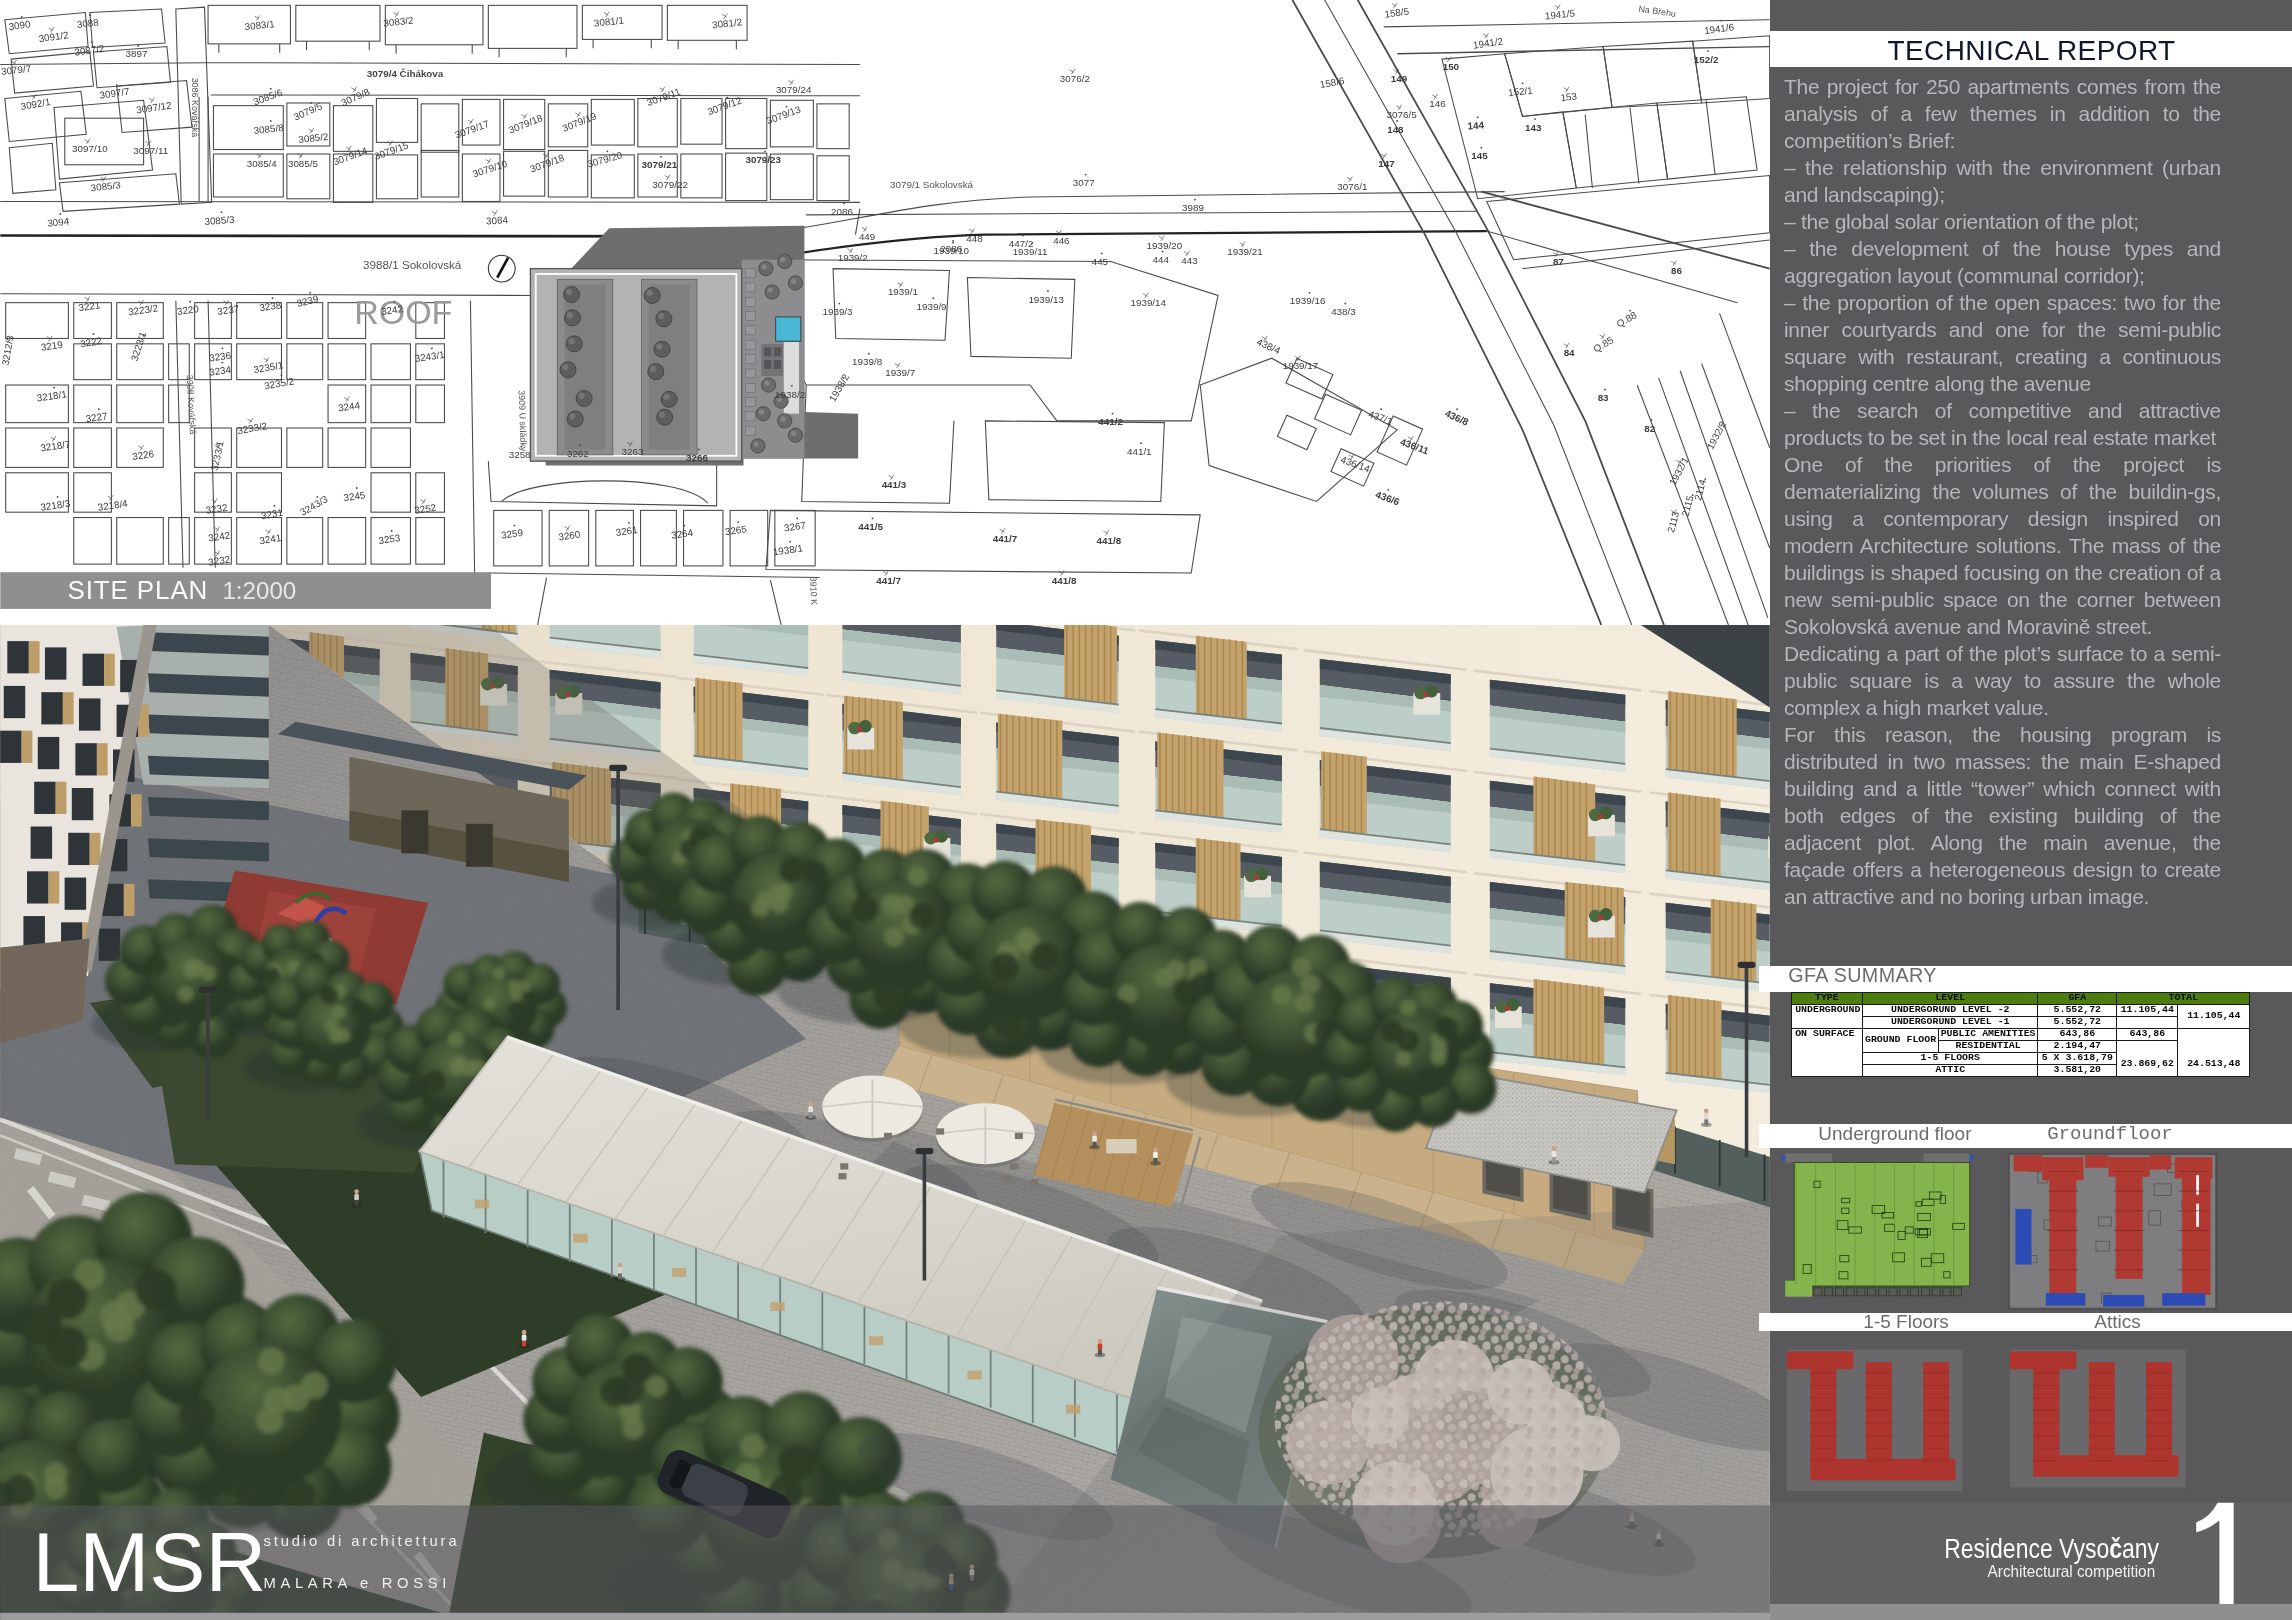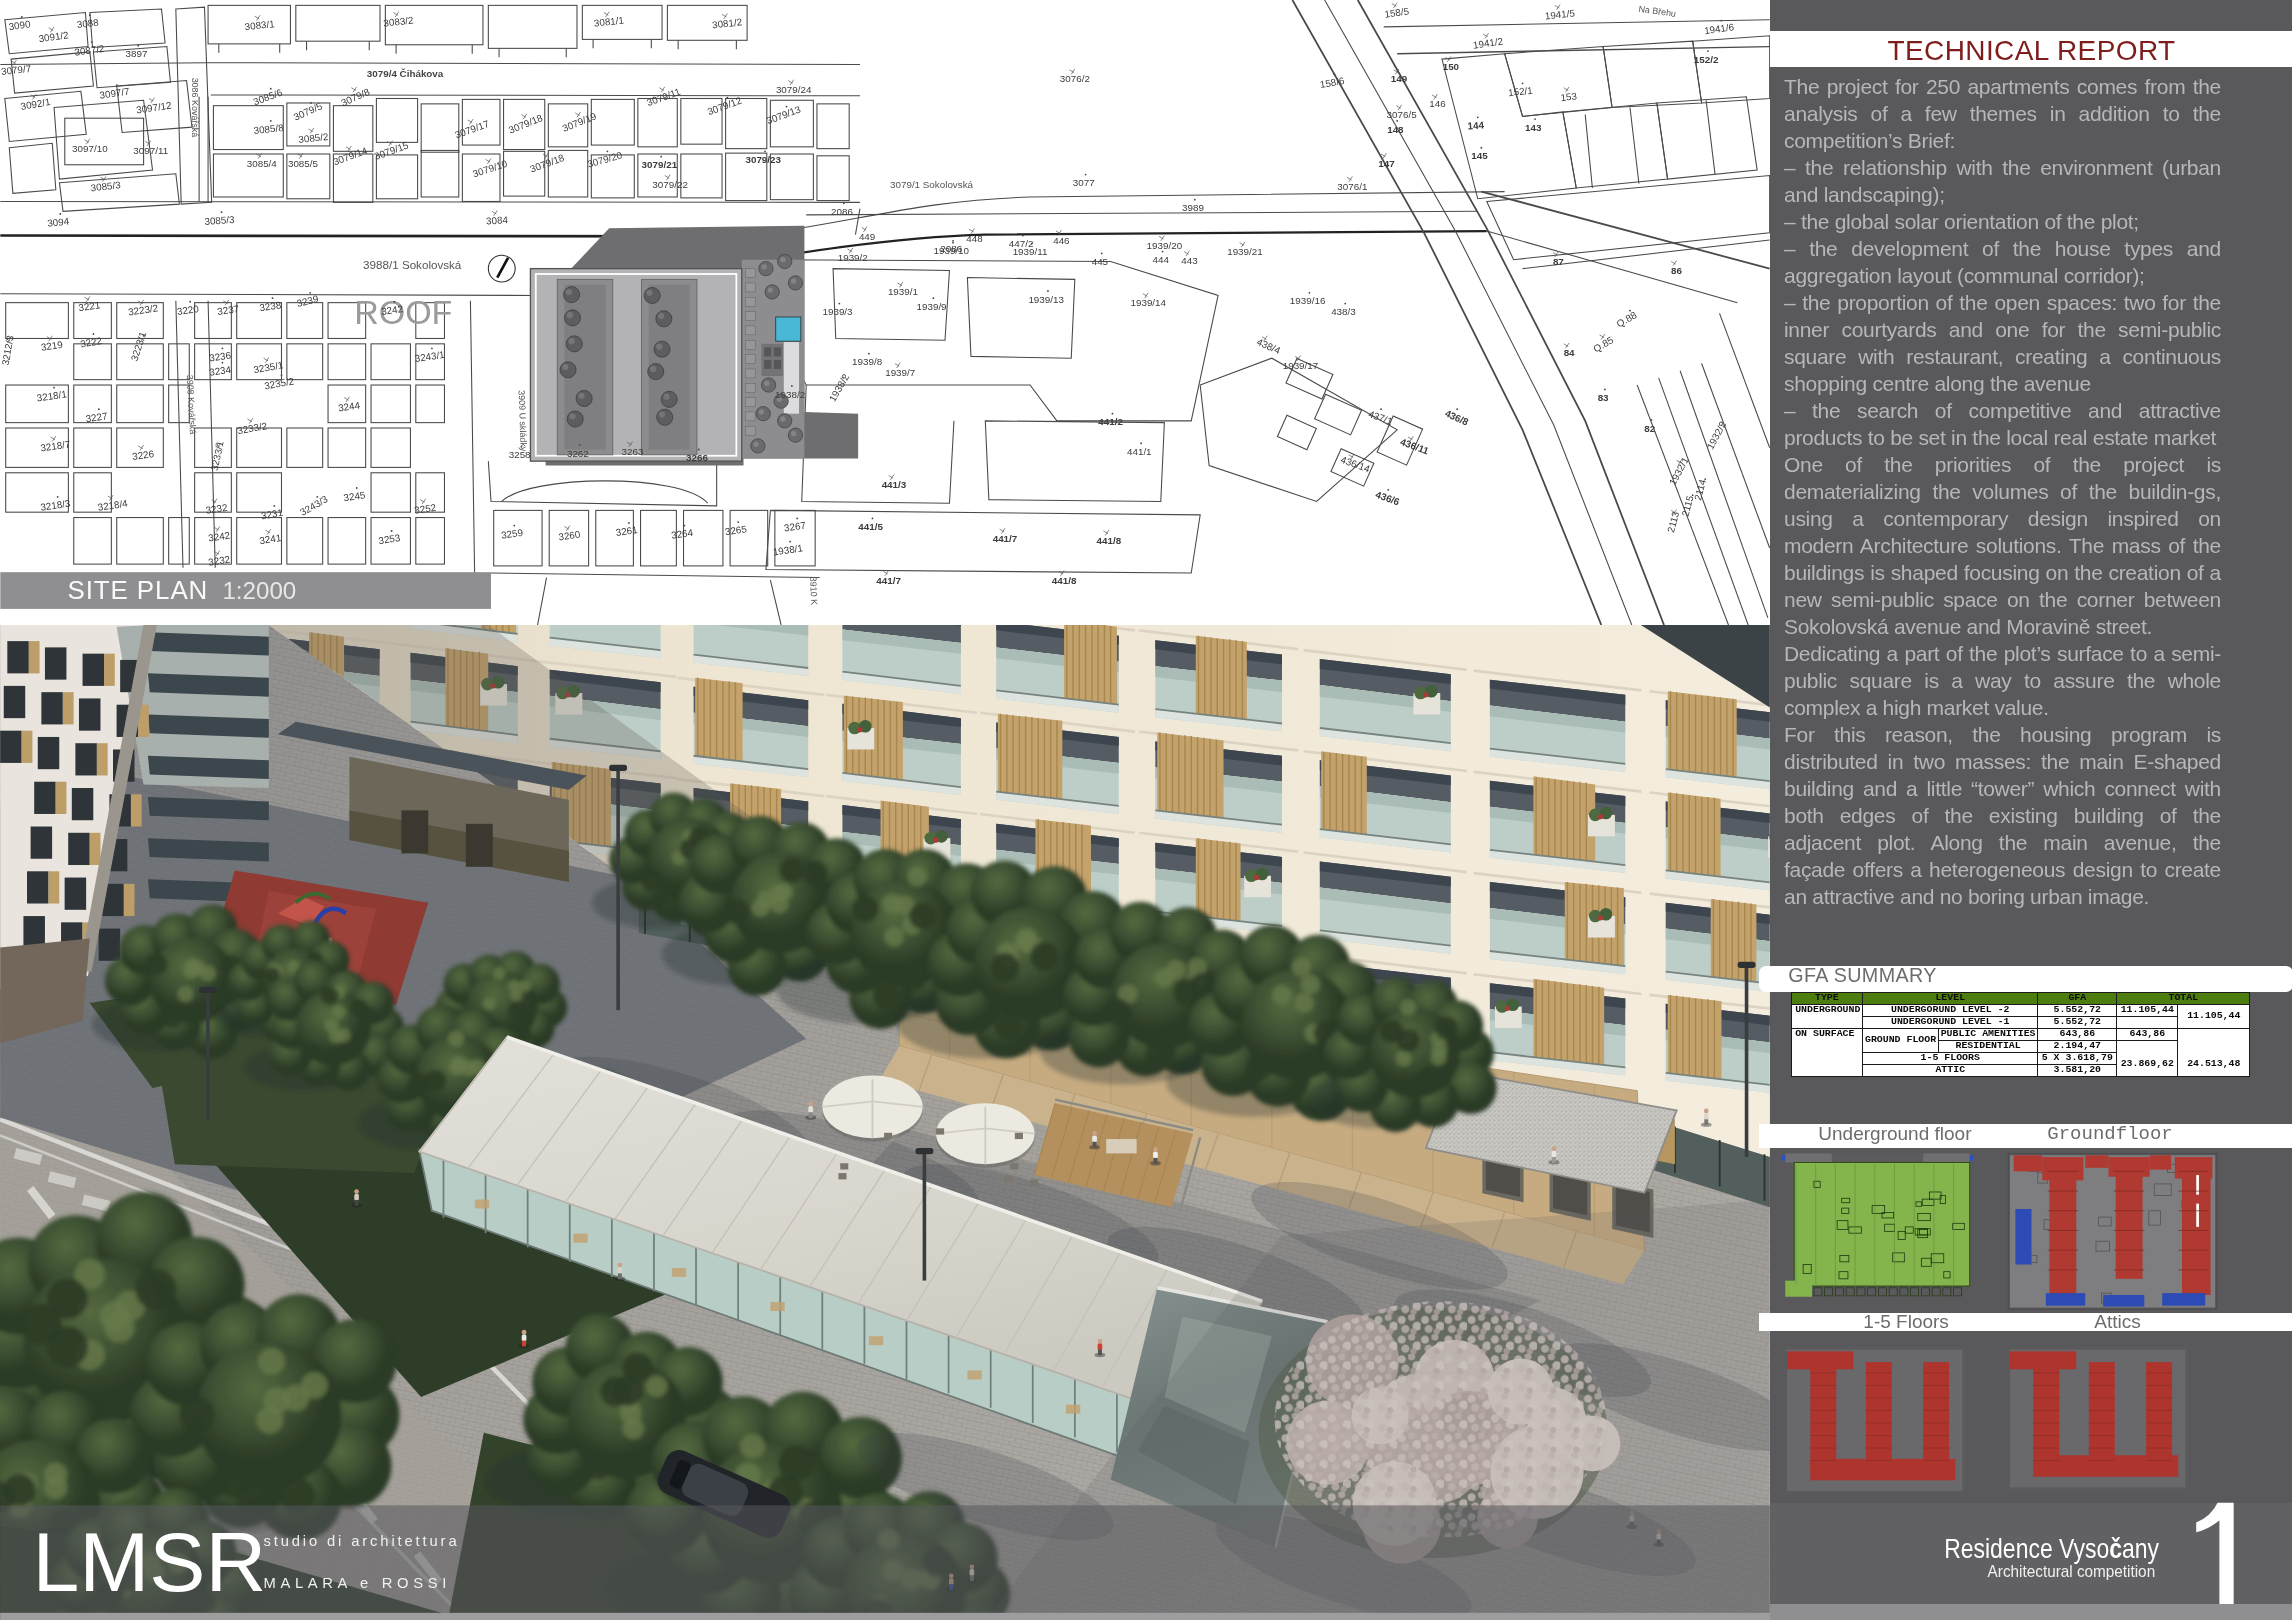--- a/index.html
+++ b/index.html
@@ -1959,26 +1959,26 @@
       <rect x="0" y="983" width="1976" height="121" fill="rgba(88,88,92,0.55)"></rect>
       <text x="36" y="1079" font-size="94" fill="#ffffff" font-weight="400" letter-spacing="0" style="font-family:'Liberation Sans',sans-serif">LMSR</text>
       <text x="294" y="1028" font-size="16.5" fill="#f0f0f0" letter-spacing="3.2">studio di architettura</text>
       <text x="294" y="1075" font-size="16.5" fill="#f0f0f0" letter-spacing="5.2">MALARA e ROSSI</text>
       <rect x="0" y="1103" width="1976" height="8" fill="#9d9d9f"></rect>
     </svg>
 
   <div id="panel">
 
     <div class="wbar" style="left:0;top:31px;width:523px;height:36px;">
-      <div class="bartxt" style="text-align:center;font-size:28px;letter-spacing:0.4px;margin-top:3.6px;color:#7f1d1d;">TECHNICAL REPORT</div>
+      <div class="bartxt" style="text-align:center;font-size:28px;letter-spacing:0.4px;margin-top:3.6px;color:#0f172a;">TECHNICAL REPORT</div>
     </div>
 
     <div id="report">The project for 250 apartments comes from the analysis of a few themes in addition to the competition’s Brief:<br>– the relationship with the environment (urban and landscaping);<br>– the global solar orientation of the plot;<br>– the development of the house types and aggregation layout (communal corridor);<br>– the proportion of the open spaces: two for the inner courtyards and one for the semi-public square with restaurant, creating a continuous shopping centre along the avenue<br>– the search of competitive and attractive products to be set in the local real estate market<br>One of the priorities of the project is dematerializing the volumes of the buildin-gs, using a contemporary design inspired on modern Architecture solutions. The mass of the buildings is shaped focusing on the creation of a new semi-public space on the corner between Sokolovská avenue and Moravině street.<br>Dedicating a part of the plot’s surface to a semi-public square is a way to assure the whole complex a high market value.<br>For this reason, the housing program is distributed in two masses: the main E-shaped building and a little “tower” which connect with both edges of the existing building of the adjacent plot. Along the main avenue, the façade offers a heterogeneous design to create an attractive and no boring urban image.</div>
 
-    <div class="wbar" style="left:-10.7px;top:966px;width:534px;height:26px;border-radius:7px;">
+    <div class="wbar" style="left:-10.7px;top:966px;width:534px;height:26px;">
       <div class="bartxt" style="font-size:19.7px;margin:-1.8px 0 0 29px;letter-spacing:0.4px;">GFA SUMMARY</div>
     </div>
 
     <div style="position:absolute;left:20.6px;top:992px;">
         <table class="gfa">
 <tbody>
             <tr class="hd">
               <td style="width:66px">TYPE</td>
               <td colspan="2" style="width:158px">LEVEL</td>
               <td style="width:79px">GFA</td>

